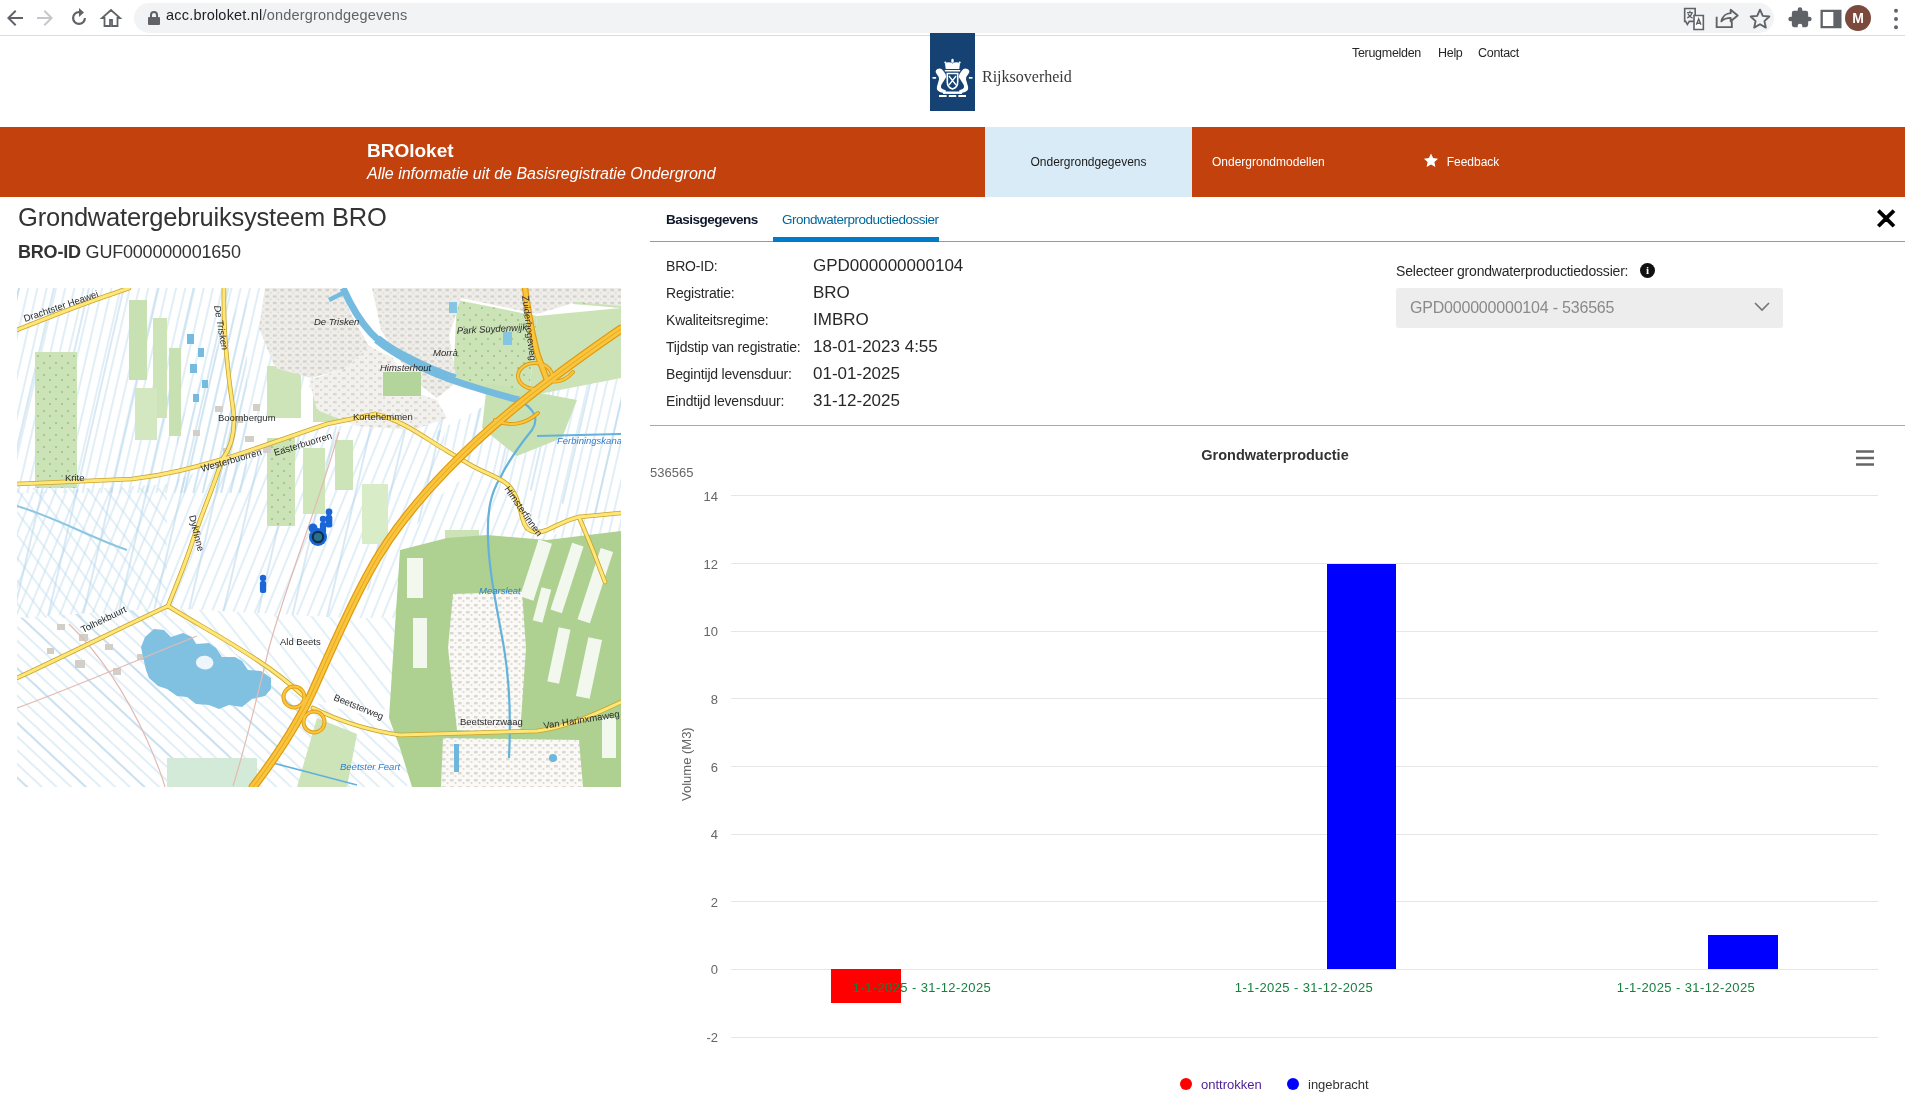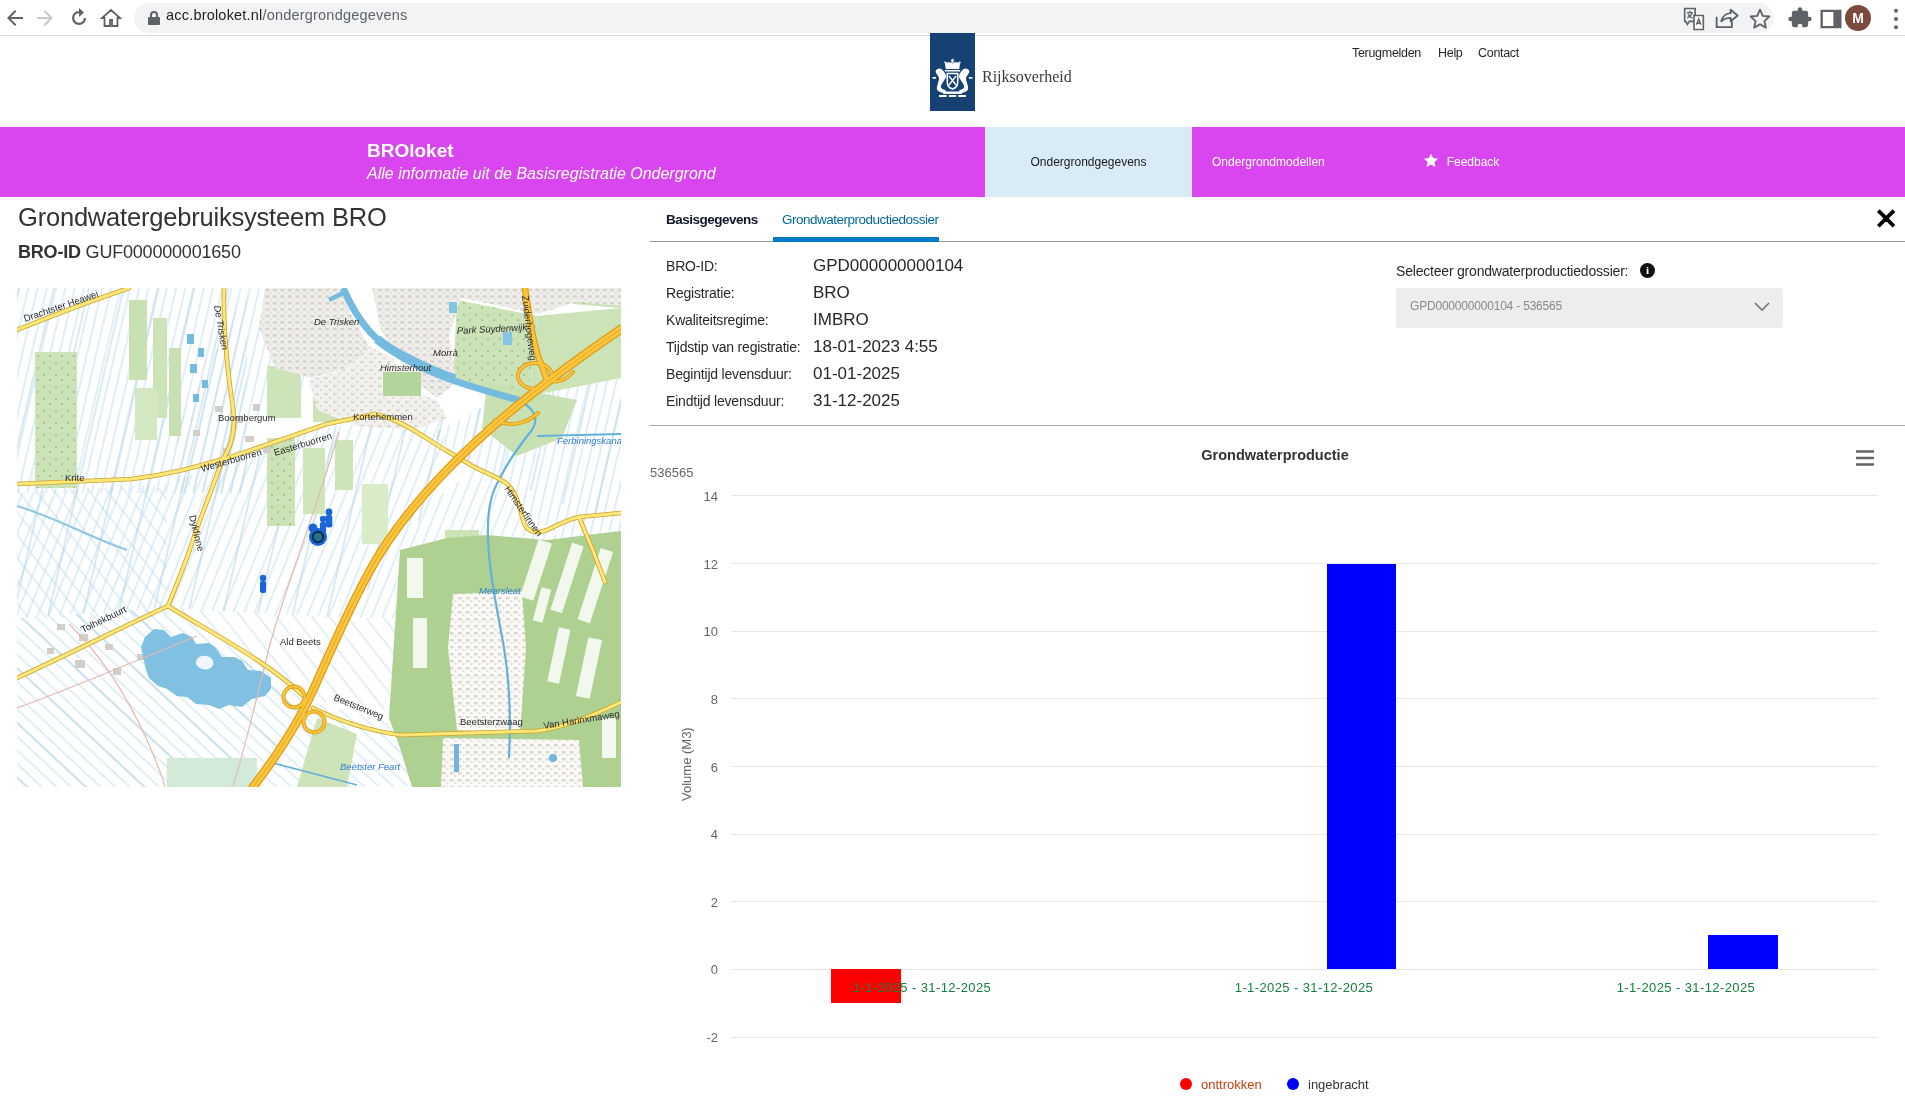--- a/index.html
+++ b/index.html
@@ -19,21 +19,21 @@
     background:#7b4a3c; color:#fff; font-size:14px; text-align:center; line-height:26px; font-weight:bold; }
 
   
   #hdr { position:absolute; left:0; top:36px; width:1905px; height:91px; background:#fff; }
   #rlogo { position:absolute; left:930px; top:-3px; width:45px; height:78px; background:#154273; }
   #rtext { position:absolute; left:982px; top:32px; font-family:"Liberation Serif", serif;
     font-size:16px; color:#3a3a3a; }
   #hdr span { position:absolute; top:10px; font-size:12.5px; letter-spacing:-0.3px; color:#272727; }
 
   
-  #nav { position:absolute; left:0; top:127px; width:1905px; height:70px; background:#d946ef; color:#fff; }
+  #nav { position:absolute; left:0; top:127px; width:1905px; height:70px; background:#c2410c; color:#fff; }
   #brand { position:absolute; left:367px; top:13px; }
   #brand .t1 { font-size:19px; font-weight:bold; }
   #brand .t2 { font-size:16px; font-style:italic; margin-top:3px; }
   .navtab { position:absolute; top:0; height:70px; line-height:70px; font-size:12px; }
   #tab-active { left:985px; width:207px; background:#d9ebf7; color:#1b1b1b; text-align:center; }
   #tab-m { left:1212px; }
   #tab-f { left:1422px; }
 
   
   #h1 { position:absolute; left:18px; top:203px; font-size:25.5px; letter-spacing:-0.2px; color:#333; }
@@ -50,21 +50,21 @@
 
   .lbl { position:absolute; left:666px; font-size:14px; letter-spacing:-0.2px; color:#282828; }
   .val { position:absolute; left:813px; font-size:17px; color:#282828; }
 
   #sellbl { position:absolute; left:1396px; top:263px; font-size:14px; letter-spacing:-0.2px; color:#282828; }
   #infoi { position:absolute; left:1640px; top:263px; width:15px; height:15px; border-radius:50%;
     background:#111; color:#fff; font-size:11px; font-weight:bold; text-align:center; line-height:15px;
     font-family:"Liberation Serif",serif; }
   #selbox { position:absolute; left:1396px; top:288px; width:387px; height:40px; background:#ededed;
     border-radius:3px; }
-  #selbox .st { position:absolute; left:14px; top:11px; font-size:12px; letter-spacing:-0.2px; color:#8a8a8a; }
+  #selbox .st { position:absolute; left:14px; top:11px; font-size:16px; letter-spacing:-0.2px; color:#8a8a8a; }
   #hr2 { position:absolute; left:650px; top:425px; width:1255px; height:1px; background:#aaa; }
 
   
   #ctitle { position:absolute; left:650px; top:447px; width:1250px; text-align:center;
     font-size:14.5px; font-weight:bold; color:#333; }
   #csub { position:absolute; left:650px; top:465px; width:1250px; text-align:left;
     font-size:13px; color:#666; }
   .gl { position:absolute; left:731px; width:1147px; height:1px; background:#e6e6e6; }
   .ylb { position:absolute; width:40px; text-align:right; font-size:13px; color:#666; }
   #yaxt { position:absolute; left:679px; top:801px; font-size:13px; color:#666;
@@ -455,15 +455,15 @@
 
 <div class="bar" style="left:831px;top:969px;width:70px;height:34px;background:#ff0000"></div>
 <div class="bar" style="left:1327px;top:564px;width:69px;height:405px;background:#0000ff"></div>
 <div class="bar" style="left:1708px;top:935px;width:70px;height:34px;background:#0000ff"></div>
 
 <div class="xlb" style="left:792px">1-1-2025 - 31-12-2025</div>
 <div class="xlb" style="left:1174px">1-1-2025 - 31-12-2025</div>
 <div class="xlb" style="left:1556px">1-1-2025 - 31-12-2025</div>
 
 <div class="abs" style="left:1180px;top:1078px;width:12px;height:12px;border-radius:50%;background:#f00"></div>
-<div class="abs" style="left:1201px;top:1077px;font-size:13px;color:#c2410c">onttrokken</div>
+<div class="abs" style="left:1201px;top:1077px;font-size:13px;color:#4c1d95">onttrokken</div>
 <div class="abs" style="left:1287px;top:1078px;width:12px;height:12px;border-radius:50%;background:#00f"></div>
 <div class="abs" style="left:1308px;top:1077px;font-size:13px;color:#333">ingebracht</div>
 
 </body></html>

